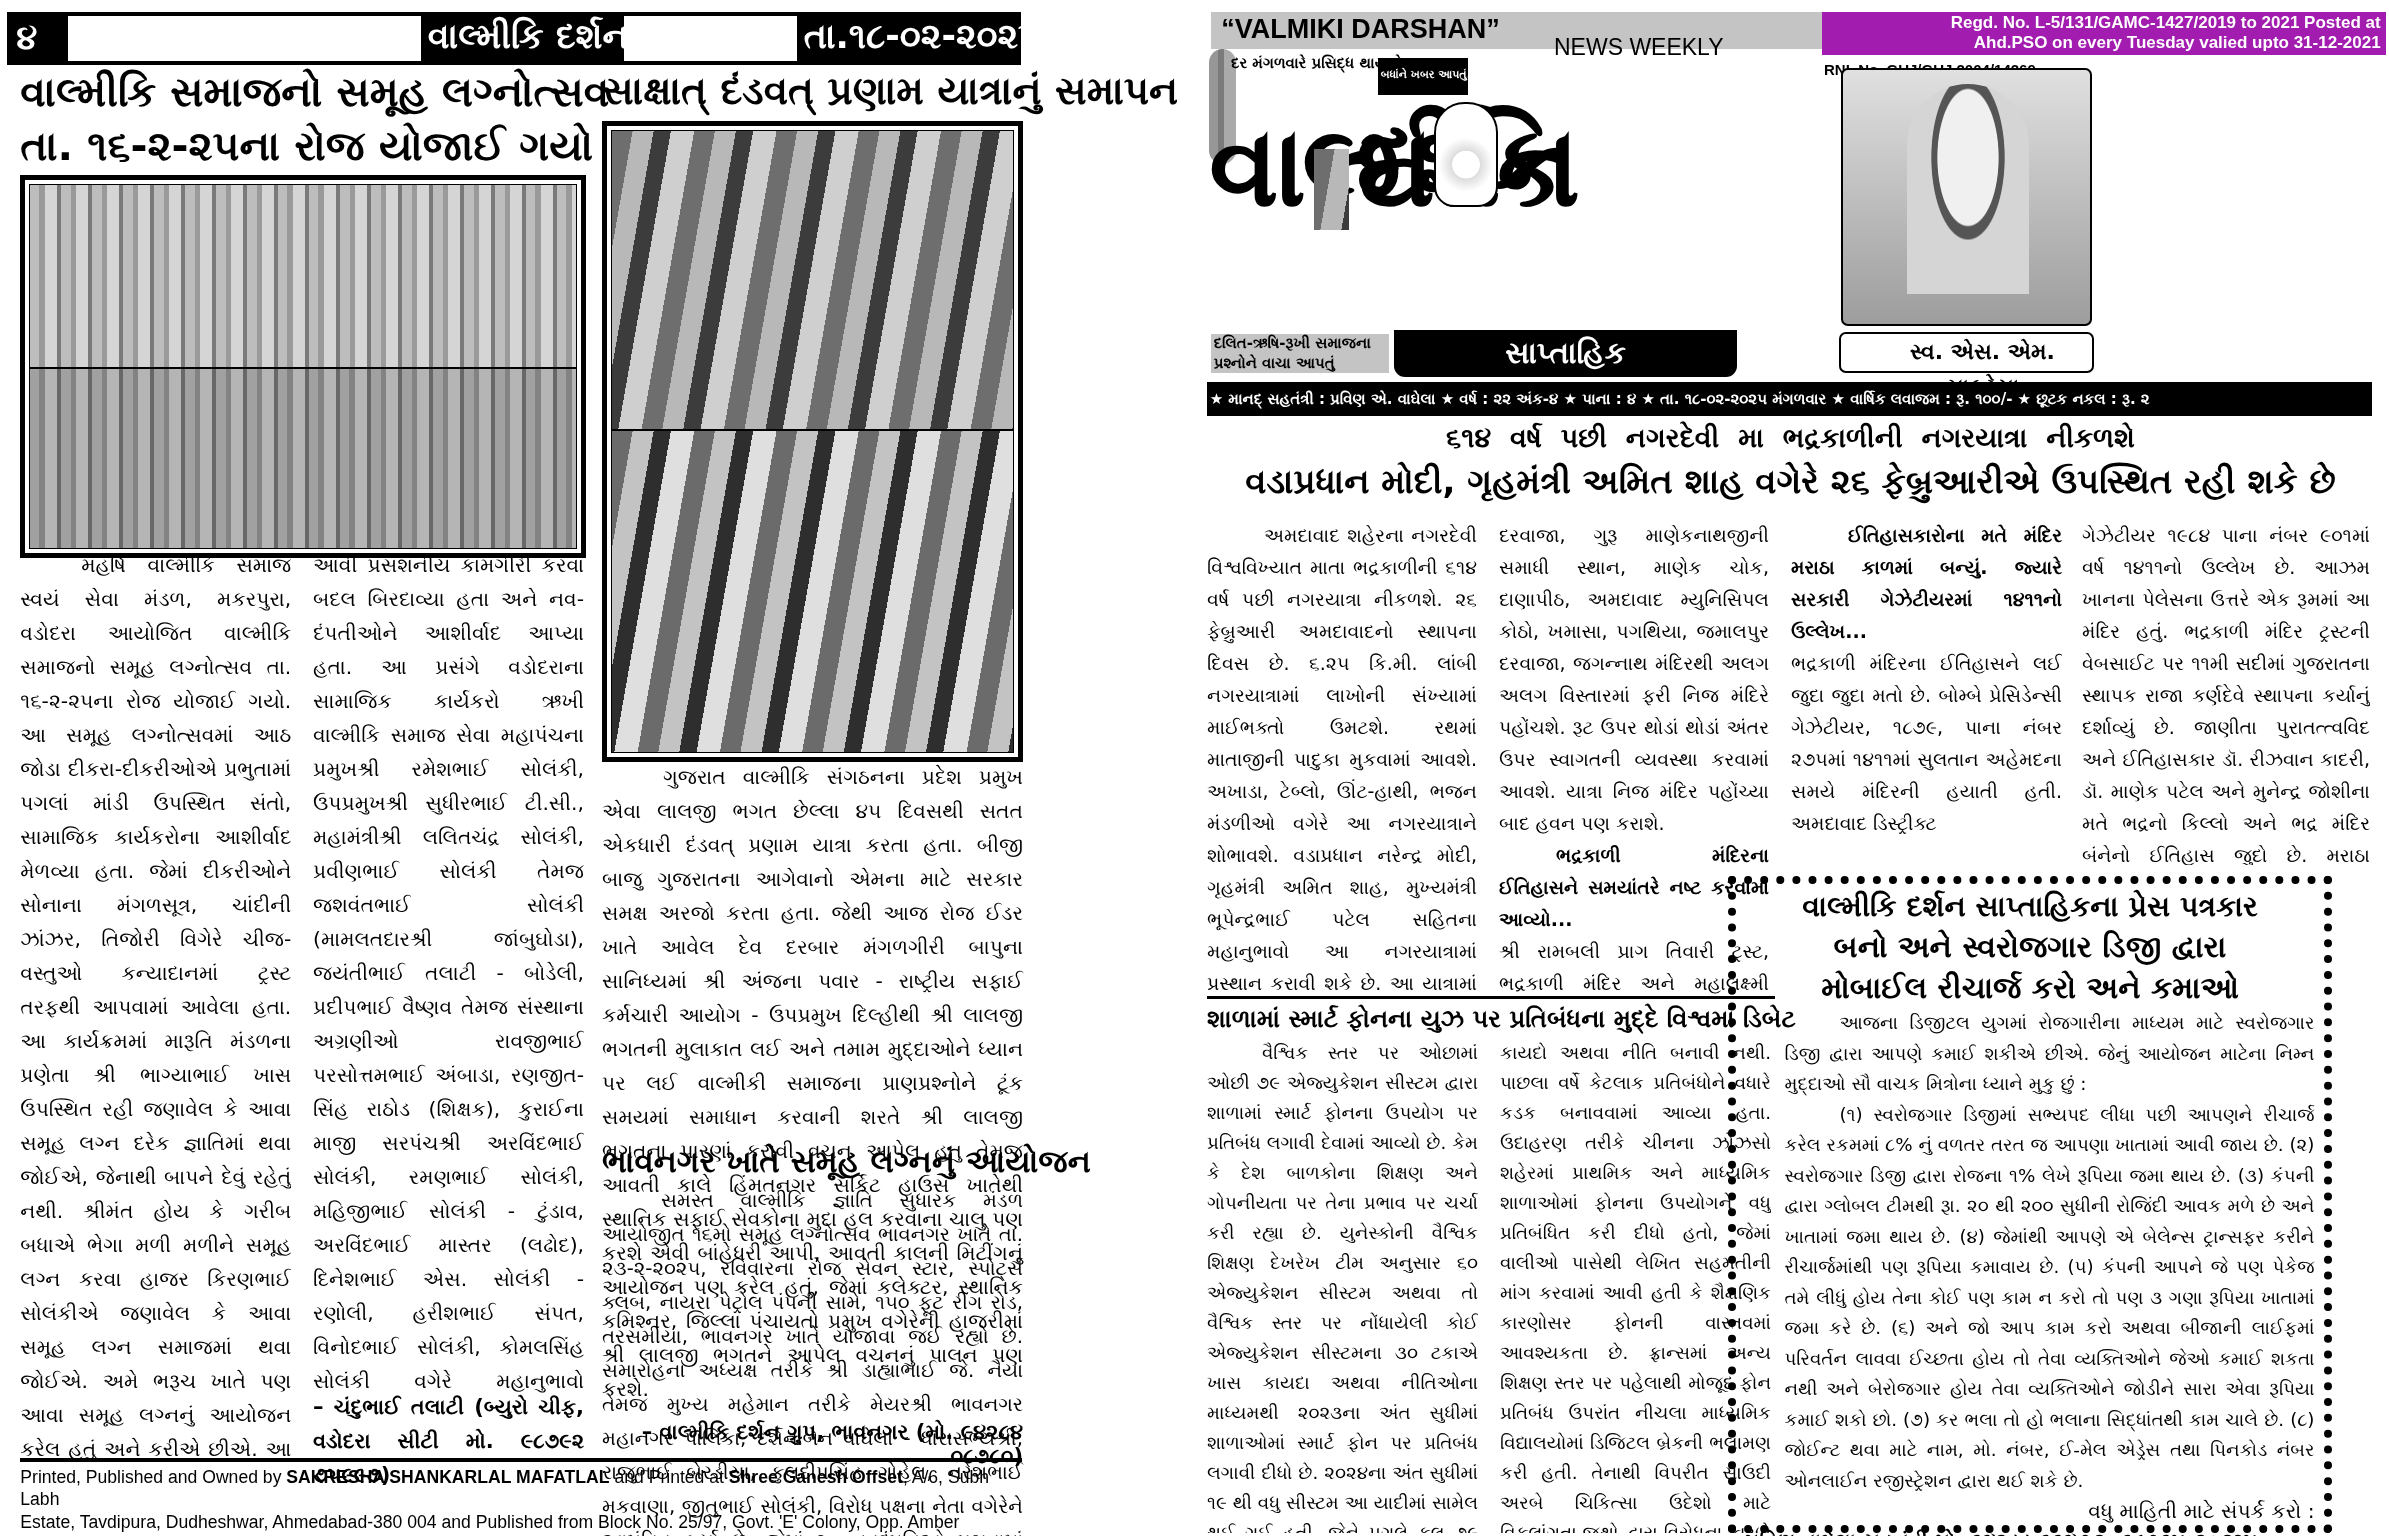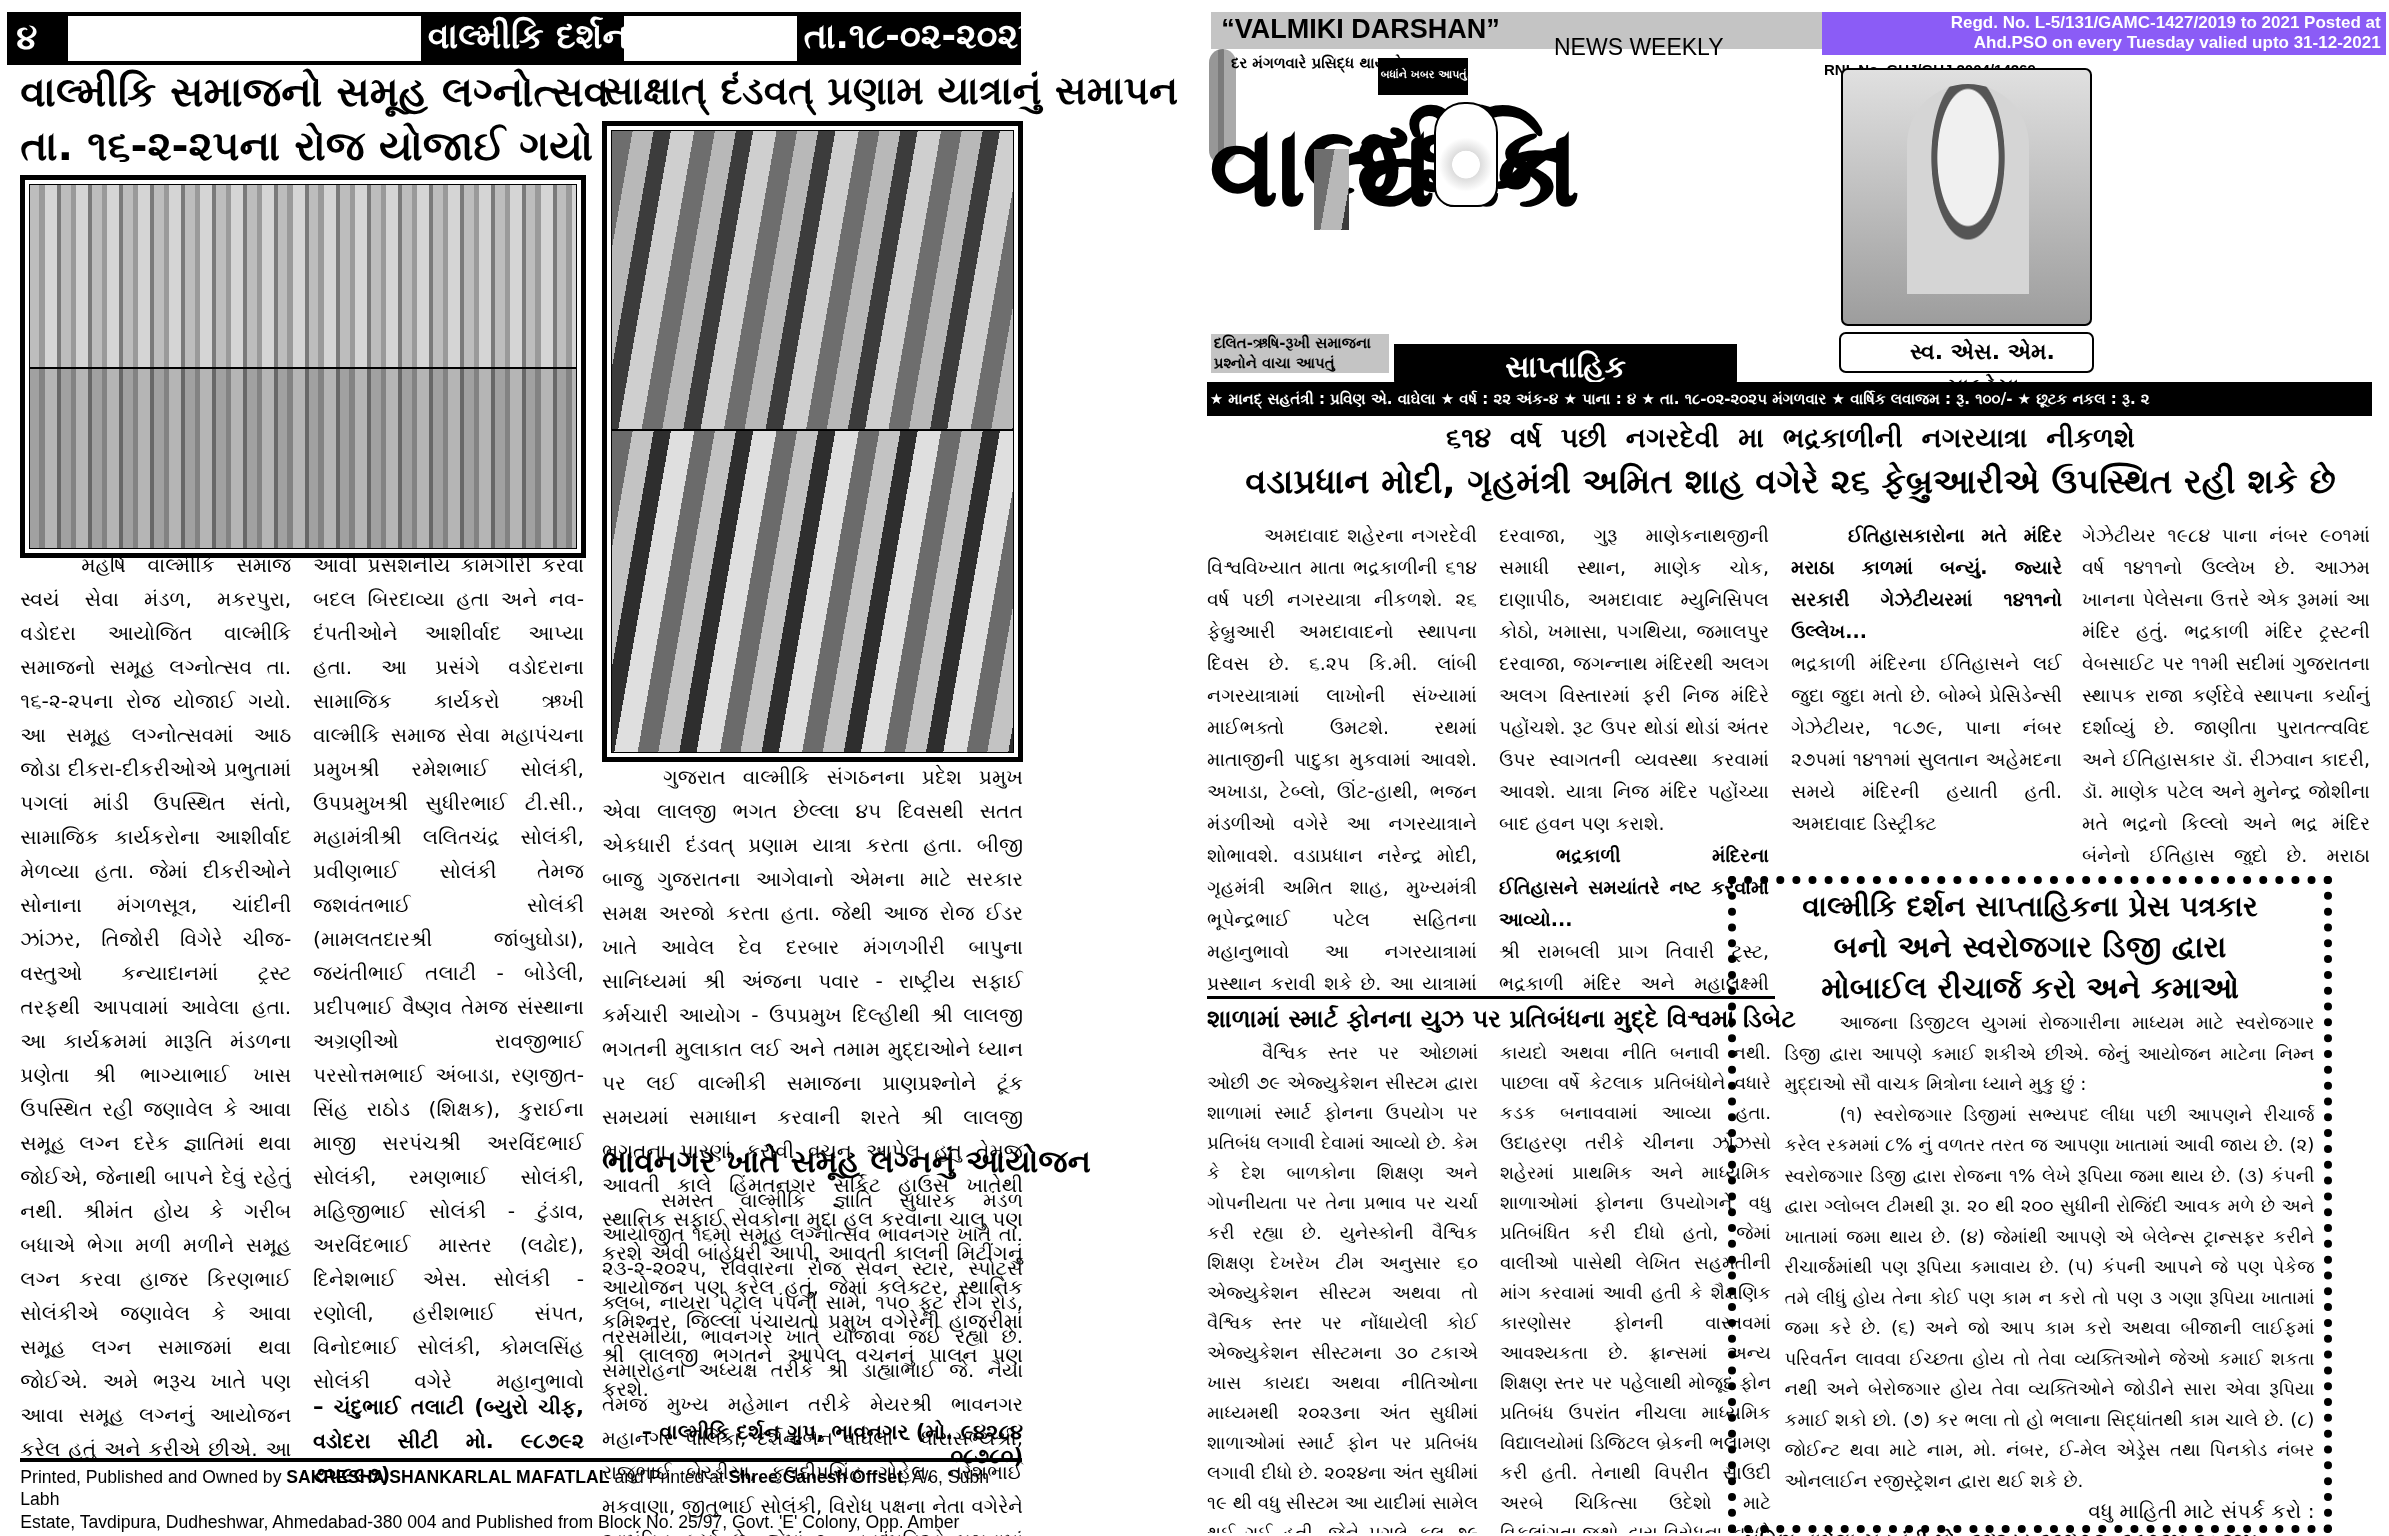--- a/index.html
+++ b/index.html
@@ -70,21 +70,21 @@
   </div>
   <div data-name="imprint-line2">Estate, Tavdipura, Dudheshwar, Ahmedabad-380 004 and Published from Block No. 25/97, Govt. 'E' Colony, Opp. Amber Cinema,</div>
 
 </div>
 
 <div class="abs" data-name="english-title-banner" style="left:1211px;top:11.5px;width:641px;height:37px;background:#c4c4c4;border-radius:0 9.5px 9.5px 0;font-family:'Liberation Sans',sans-serif;">
   <span class="abs" data-name="english-title" style="left:10.2px;top:2px;font-size:27px;font-weight:bold;">“VALMIKI DARSHAN”</span>
   <span class="abs" data-name="english-subtitle" style="left:343px;top:6.8px;font-size:23px;margin-top:16px;">NEWS WEEKLY</span>
 </div>
 <div class="abs" data-name="regd-box" style="left:1404px;top:11.5px;width:0;height:0;"></div>
-<div class="abs" data-name="regd-info" style="left:1822px;top:11.5px;width:564px;height:43px;background:#8b5cf6;color:#fff;font-family:'Liberation Sans',sans-serif;font-size:17px;line-height:20.3px;text-align:right;padding:1.4px 5.4px;font-weight:bold;">
+<div class="abs" data-name="regd-info" style="left:1822px;top:11.5px;width:564px;height:43px;background:#a21caf;color:#fff;font-family:'Liberation Sans',sans-serif;font-size:17px;line-height:20.3px;text-align:right;padding:1.4px 5.4px;font-weight:bold;">
   <div>Regd. No. L-5/131/GAMC-1427/2019 to 2021 Posted at</div>
   <div>Ahd.PSO on every Tuesday valied upto 31-12-2021</div>
 </div>
 <div class="abs" data-name="rni-number" style="left:1824px;top:61px;font-family:'Liberation Sans',sans-serif;font-size:15px;font-weight:bold;">RNI. No.  GUJ/GUJ 2004/14269</div>
 
 <div class="abs photo" data-name="ambedkar-portrait" style="left:1209px;top:49px;width:27px;height:115px;border-radius:13.6px;filter:grayscale(1) brightness(0.8);"></div>
 <div class="abs" data-name="published-every-tuesday" style="left:1231px;top:54px;font-size:15px;font-weight:bold;">દર મંગળવારે પ્રસિદ્ધ થાય છે.</div>
 <div class="abs" data-name="slogan-box" style="left:1378px;top:58px;width:90px;height:37px;background:#000;color:#fff;font-size:11px;font-weight:bold;padding:10.2px 2.7px;white-space:nowrap;overflow:hidden;width:90px;">બધાંને ખબર આપતું... બધાંની ખબર લેતું...</div>
 
 <div class="abs" data-name="masthead-title-part1" style="left:1209px;top:102px;font-size:112px;font-weight:bold;letter-spacing:-4.1px;line-height:129px;">વાલ્મીકિ</div>
@@ -93,21 +93,21 @@
 <div class="abs" data-name="gandhi-sketch" style="left:1434px;top:102px;width:64px;height:105px;border:2px solid #000;border-radius:30.5px 30.5px 20.3px 20.3px;background:radial-gradient(circle at 50% 60%,#fff 20%,#ddd 21%,#fff 40%);"></div>
 
 <div class="abs" data-name="portrait-frame" style="left:1841px;top:68px;width:251px;height:258px;border:2px solid #000;border-radius:6.8px;background:linear-gradient(#e0e0e0,#9d9d9d);">
   <div class="abs" data-name="memorial-portrait" style="left:64px;top:13.6px;width:122px;height:210px;background:radial-gradient(ellipse at 50% 35%,#f0f0f0 0 35%,#555 36% 42%,#d5d5d5 43%);border-radius:61px 61px 0 0;"></div>
 </div>
 <div class="abs" data-name="portrait-caption" style="left:1839px;top:332px;width:255px;height:41px;border:2.7px solid #000;border-radius:6.8px;text-align:center;font-size:22px;font-weight:bold;line-height:35px;padding-left:32px;">સ્વ. એસ. એમ. સાકરેયા</div>
 
 <div class="abs" data-name="tagline-banner" style="left:1211px;top:334px;width:556px;height:39px;background:#c4c4c4;font-size:15px;font-weight:bold;line-height:39px;padding-left:2.7px;white-space:nowrap;overflow:hidden;">દલિત-ઋષિ-રૂખી સમાજના પ્રશ્નોને વાચા આપતું નિષ્પક્ષ-નીડર-વિશ્વસનીય સાપ્તાહિક</div>
 
 <div class="abs" data-name="weekly-badge-box" style="left:1775px;top:330px;width:0;height:0;"></div>
-<div class="abs" data-name="saptahik-badge" style="left:1384px;top:344px;">સાપ્તાહિક</div>
+<div class="abs" data-name="saptahik-badge" style="left:1384px;top:330px;">સાપ્તાહિક</div>
 
 <div class="abs" data-name="info-bar" style="left:1207px;top:382px;width:1165px;height:34px;background:#000;color:#fff;font-size:15px;font-weight:bold;line-height:34px;padding-left:2.7px;white-space:nowrap;overflow:hidden;">★ માનદ્ સહતંત્રી : પ્રવિણ એ. વાઘેલા ★ વર્ષ : ૨૨  અંક-૪ ★ પાના : ૪ ★ તા. ૧૮-૦૨-૨૦૨૫ મંગળવાર ★ વાર્ષિક લવાજમ : રૂ. ૧૦૦/- ★ છૂટક નકલ : રૂ. ૨</div>
 
 <div class="abs" data-name="bhadrakali-kicker" style="left:1207px;top:422px;width:1167px;text-align:center;font-size:27px;font-weight:bold;word-spacing:9.5px;">૬૧૪ વર્ષ પછી નગરદેવી મા ભદ્રકાળીની નગરયાત્રા નીકળશે</div>
 <div class="abs" data-name="bhadrakali-headline" style="left:1207px;top:461px;width:1167px;text-align:center;font-size:34px;font-weight:bold;white-space:nowrap;">વડાપ્રધાન મોદી, ગૃહમંત્રી અમિત શાહ વગેરે ૨૬ ફેબ્રુઆરીએ ઉપસ્થિત રહી શકે છે</div>
 
 <div class="abs col-text" data-name="bhadrakali-col1" style="left:1207px;top:519px;width:270px;height:475px;overflow:hidden;font-size:19px;line-height:32px;">
   <p class="ind">અમદાવાદ શહેરના નગરદેવી વિશ્વવિખ્યાત માતા ભદ્રકાળીની ૬૧૪ વર્ષ પછી નગરયાત્રા નીકળશે. ૨૬ ફેબ્રુઆરી અમદાવાદનો સ્થાપના દિવસ છે. ૬.૨૫ કિ.મી. લાંબી નગરયાત્રામાં લાખોની સંખ્યામાં માઈભક્તો ઉમટશે. રથમાં માતાજીની પાદુકા મુકવામાં આવશે. અખાડા, ટેબ્લો, ઊંટ-હાથી, ભજન મંડળીઓ વગેરે આ નગરયાત્રાને શોભાવશે. વડાપ્રધાન નરેન્દ્ર મોદી, ગૃહમંત્રી અમિત શાહ, મુખ્યમંત્રી ભૂપેન્દ્રભાઈ પટેલ સહિતના મહાનુભાવો આ નગરયાત્રામાં પ્રસ્થાન કરાવી શકે છે. આ યાત્રામાં ભદ્રકાળી મંદિરથી શરૂ કરી ત્રણ</p>
 </div>
 <div class="abs col-text" data-name="bhadrakali-col2" style="left:1499px;top:519px;width:270px;height:475px;overflow:hidden;font-size:19px;line-height:32px;">

